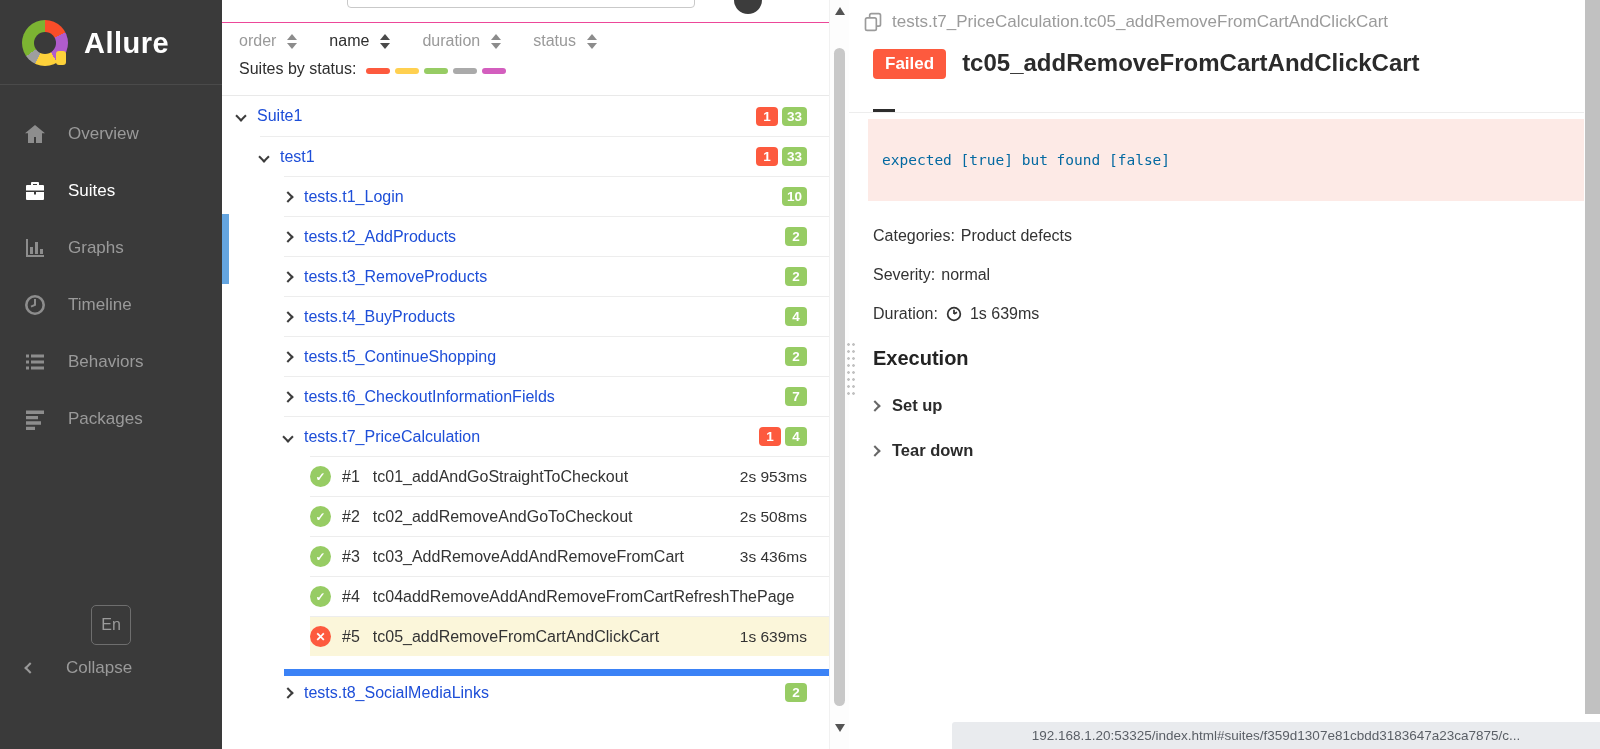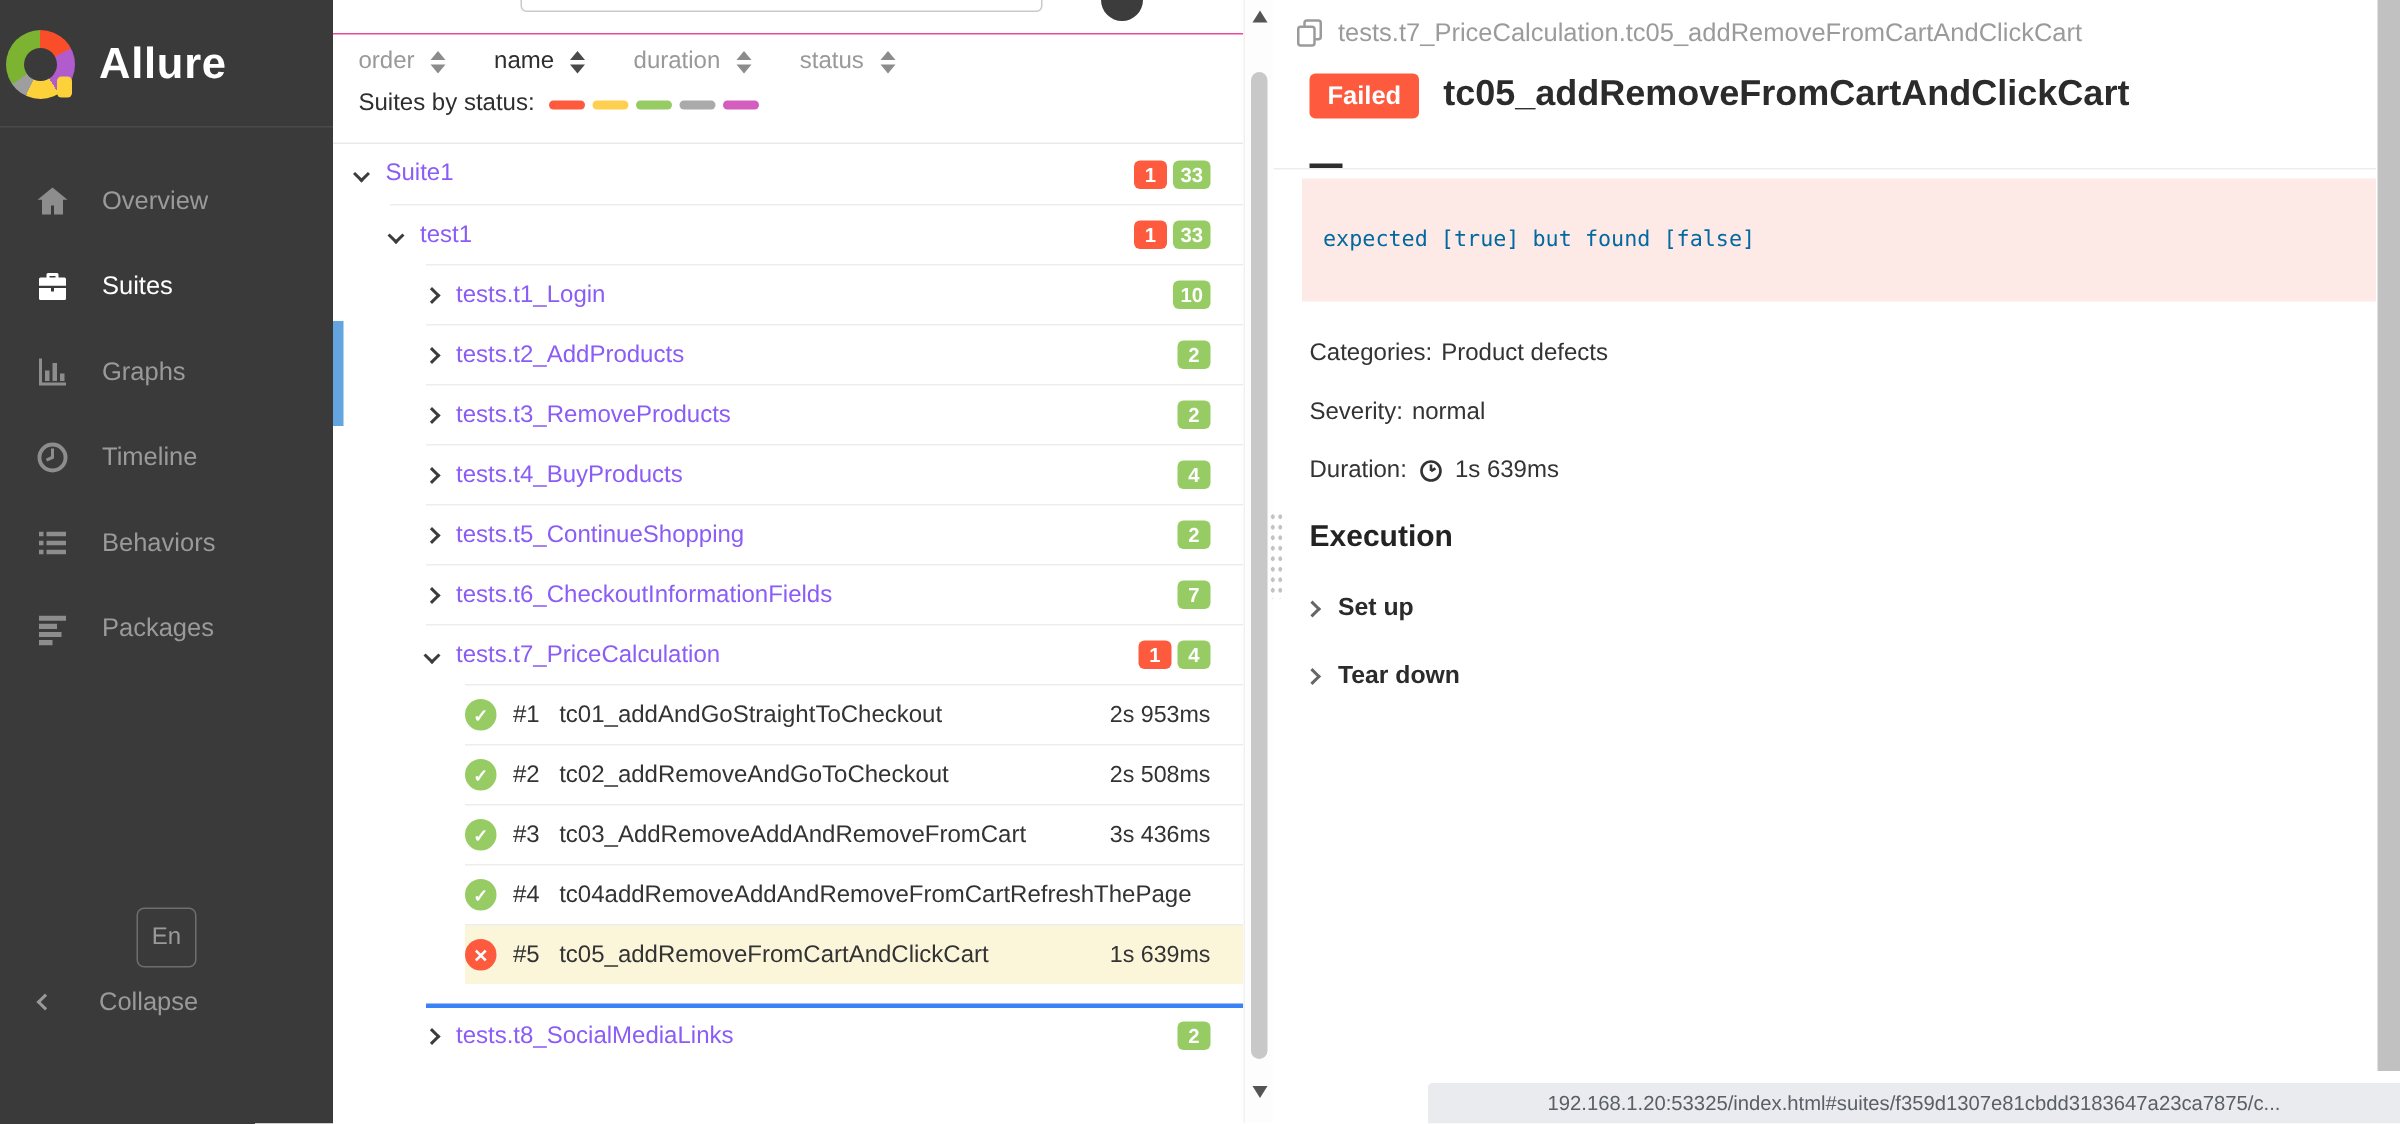--- a/index.html
+++ b/index.html
@@ -2,21 +2,21 @@
 <html><head>
 <meta charset="utf-8">
 <style>
   * { margin:0; padding:0; box-sizing:border-box; }
   html,body { width:1600px; height:749px; overflow:hidden; background:#fff;
     font-family:"Liberation Sans", sans-serif; }
   .stage { position:relative; width:1600px; height:749px; }
 
   
   .sidebar { position:absolute; left:0; top:0; width:222px; height:749px; background:#3a3a3a; }
-  .brand { display:flex; align-items:center; gap:16px; padding:20px 0 18px 4px; border-bottom:1px solid #4a4a4a; }
+  .brand { display:flex; align-items:center; gap:16px; padding:20px 0 18px 22px; border-bottom:1px solid #4a4a4a; }
   .logo-ring { position:relative; width:46px; height:46px; border-radius:50%;
     background:conic-gradient(#fa4d29 0deg 62deg, #b05ccc 62deg 148deg, #fdd13a 148deg 205deg, #9e9e9e 205deg 235deg, #7cb432 235deg 360deg); }
   .logo-ring::before { content:""; position:absolute; left:12px; top:12px; width:22px; height:22px; border-radius:50%; background:#3a3a3a; }
   .logo-ring::after { content:""; position:absolute; right:2px; bottom:1px; width:10px; height:14px; border-radius:3px; background:#fdd13a; }
   .brand-name { color:#fff; font-size:29px; font-weight:bold; letter-spacing:0.5px; }
   .nav { padding-top:20px; }
   .nav-item { display:flex; align-items:center; gap:20px; height:57px; padding-left:22px; cursor:pointer; color:#9a9a9a; }
   .nav-item .nav-icon { width:26px; height:26px; color:#8d8d8d; display:flex; align-items:center; justify-content:center; }
   .nav-item .nav-icon svg { width:24px; height:24px; fill:currentColor; }
   .nav-item .nav-label { font-size:17px; color:#9a9a9a; }
@@ -46,22 +46,22 @@
   .sort-item.active .tri-down { border-top-color:#4a4a4a; }
   .filter-row { display:flex; align-items:center; padding:4px 0 11px 17px; }
   .filter-label { font-size:16px; color:#2e2e2e; margin-right:10px; }
   .fbadge { display:inline-block; min-width:24px; text-align:center; padding:3px 6px; margin-right:5px; border-radius:4px;
     color:#fff; font-size:14px; font-weight:bold; cursor:pointer; }
   .tree-list { position:absolute; left:0; top:95px; width:607px; border-top:1px solid #e9e9e9; }
   .trow { cursor:pointer; }
   .trow .inner { display:flex; align-items:center; height:40px; padding-right:22px; border-top:1px solid #ededed; }
   .trow:first-child .inner { border-top:none; }
   .trow.gap { margin-top:13px; }
-  .trow.gap .inner { border-top:3px solid #3b82f6; }
-  .glabel { font-size:16px; color:#8b5cf6; margin-left:12px; white-space:nowrap; overflow:hidden; }
+  .trow.gap .inner { border-top:7px solid #3b82f6; }
+  .glabel { font-size:16px; color:#1d4ed8; margin-left:12px; white-space:nowrap; overflow:hidden; }
   .gbadges { margin-left:auto; display:flex; gap:4px; }
   .gbadge { display:inline-block; min-width:22px; text-align:center; padding:2px 5px; border-radius:4px; color:#fff; font-size:13.5px; font-weight:bold; }
   .status-dot { width:21px; height:21px; border-radius:50%; color:#fff; font-size:12px; font-weight:bold;
     display:flex; align-items:center; justify-content:center; flex:0 0 auto; }
   .tnum { font-size:16px; color:#333; margin-left:11px; }
   .tname { font-size:16px; color:#333; margin-left:13px; white-space:nowrap; overflow:hidden; flex:1 1 auto; }
   .tdur { font-size:15.5px; color:#333; margin-left:12px; white-space:nowrap; }
   .trow.selected .inner { background:#fbf6da; border-top:1px solid #ededed; }
 
   

